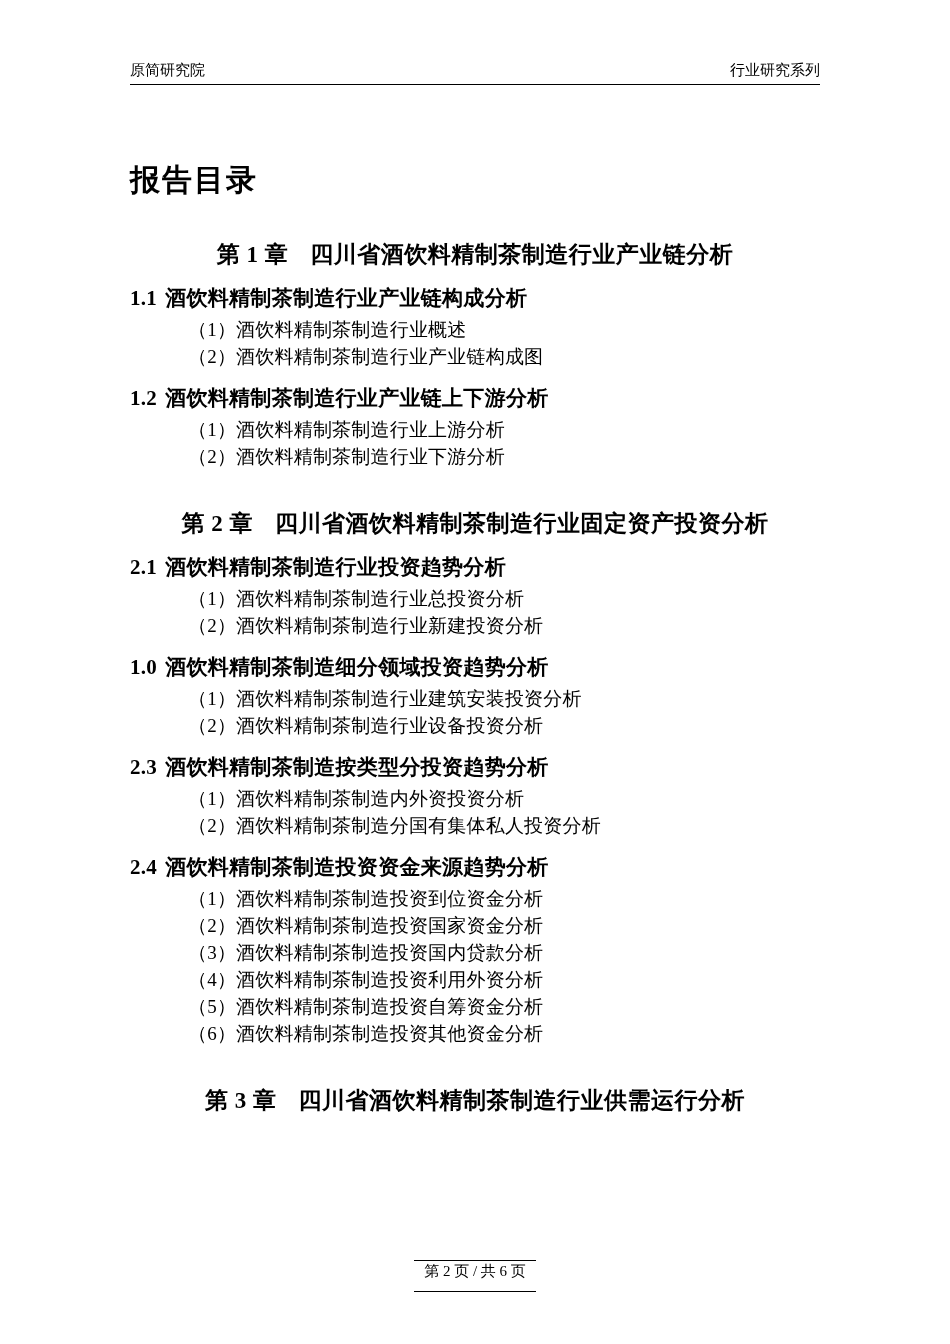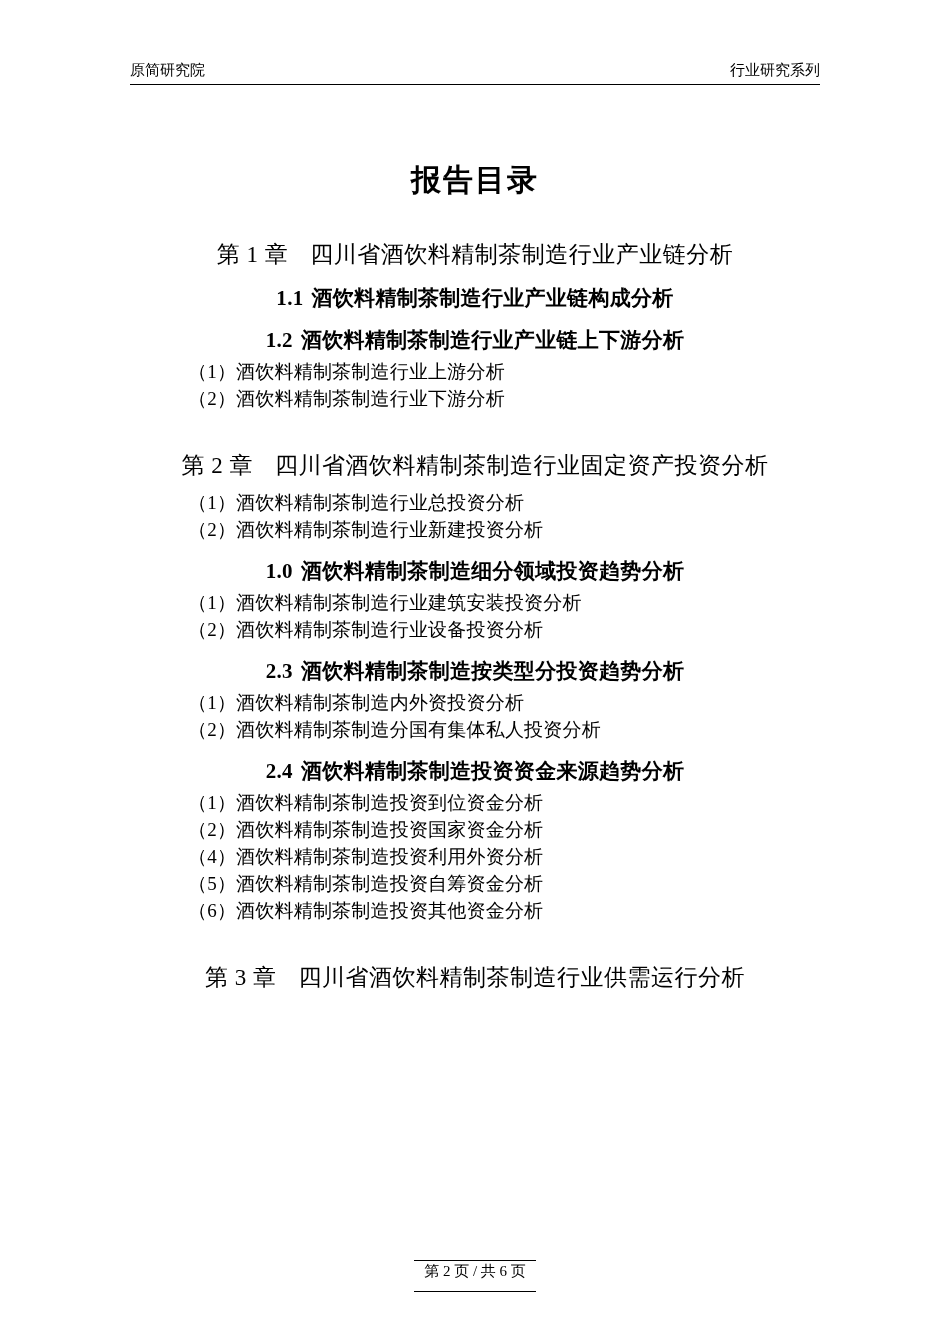--- a/index.html
+++ b/index.html
@@ -43,47 +43,46 @@
   }
   .header-left, .header-right {
     white-space: nowrap;
   }
   .header-rule {
     border-bottom: 1px solid #000000;
     width: 100%;
   }
   
   .doc-title {
-    text-align: center;
+    text-align: left;
     font-size: 30px;
     font-weight: bold;
     letter-spacing: 2px;
     margin-top: 66px;
     margin-bottom: 12px;
   }
   
   .chapter {
     text-align: center;
     font-size: 23px;
-    font-weight: normal;
+    font-weight: bold;
     margin-top: 38px;
     margin-bottom: 8px;
     letter-spacing: 0.5px;
   }
   .chapter .ch-num {
     margin-right: 22px;
   }
   
   .section {
     font-size: 21px;
     font-weight: bold;
     margin-top: 14px;
     margin-bottom: 4px;
     letter-spacing: 0.3px;
-    text-align: center;
   }
   .section .sec-num {
     margin-right: 8px;
     font-weight: bold;
   }
   
   .items {
     margin: 0 0 6px 0;
     padding: 0;
     list-style: none;
@@ -130,33 +129,40 @@
 
     <div class="toc">
 
       <div class="chapter">
         <span class="ch-num">第 1 章</span><span>四川省酒饮料精制茶制造行业产业链分析</span>
       </div>
 
       <div class="section">
         <span class="sec-num">1.1</span><span>酒饮料精制茶制造行业产业链构成分析</span>
       </div>
+      <ul class="items">
+        <li class="item">（1）酒饮料精制茶制造行业概述</li>
+        <li class="item">（2）酒饮料精制茶制造行业产业链构成图</li>
+      </ul>
 
       <div class="section">
         <span class="sec-num">1.2</span><span>酒饮料精制茶制造行业产业链上下游分析</span>
       </div>
       <ul class="items">
         <li class="item">（1）酒饮料精制茶制造行业上游分析</li>
         <li class="item">（2）酒饮料精制茶制造行业下游分析</li>
       </ul>
 
       <div class="chapter">
         <span class="ch-num">第 2 章</span><span>四川省酒饮料精制茶制造行业固定资产投资分析</span>
       </div>
 
+      <div class="section">
+        <span class="sec-num">2.1</span><span>酒饮料精制茶制造行业投资趋势分析</span>
+      </div>
       <ul class="items">
         <li class="item">（1）酒饮料精制茶制造行业总投资分析</li>
         <li class="item">（2）酒饮料精制茶制造行业新建投资分析</li>
       </ul>
 
       <div class="section">
         <span class="sec-num">1.0</span><span>酒饮料精制茶制造细分领域投资趋势分析</span>
       </div>
       <ul class="items">
         <li class="item">（1）酒饮料精制茶制造行业建筑安装投资分析</li>
@@ -170,20 +176,21 @@
         <li class="item">（1）酒饮料精制茶制造内外资投资分析</li>
         <li class="item">（2）酒饮料精制茶制造分国有集体私人投资分析</li>
       </ul>
 
       <div class="section">
         <span class="sec-num">2.4</span><span>酒饮料精制茶制造投资资金来源趋势分析</span>
       </div>
       <ul class="items">
         <li class="item">（1）酒饮料精制茶制造投资到位资金分析</li>
         <li class="item">（2）酒饮料精制茶制造投资国家资金分析</li>
+        <li class="item">（3）酒饮料精制茶制造投资国内贷款分析</li>
         <li class="item">（4）酒饮料精制茶制造投资利用外资分析</li>
         <li class="item">（5）酒饮料精制茶制造投资自筹资金分析</li>
         <li class="item">（6）酒饮料精制茶制造投资其他资金分析</li>
       </ul>
 
       <div class="chapter">
         <span class="ch-num">第 3 章</span><span>四川省酒饮料精制茶制造行业供需运行分析</span>
       </div>
 
     </div>

